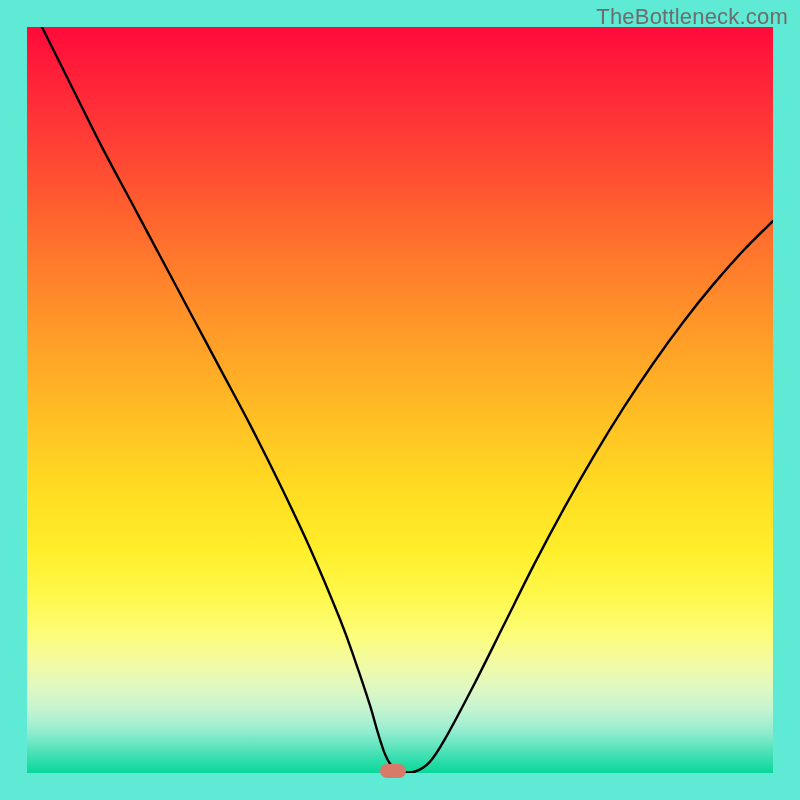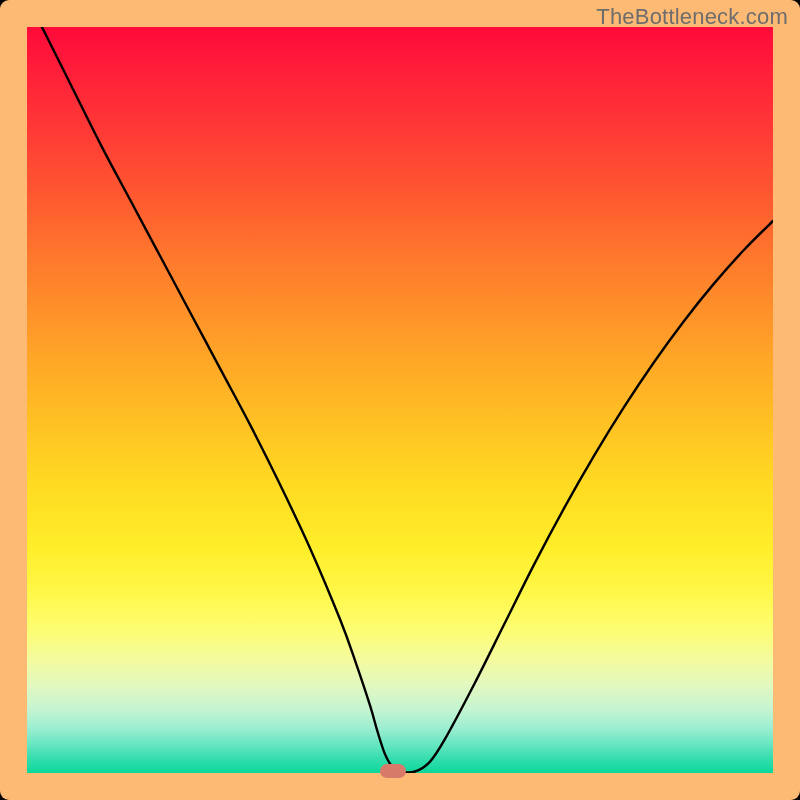--- a/index.html
+++ b/index.html
@@ -8,22 +8,21 @@
     width: 800px;
     height: 800px;
     background: #000;
     overflow: hidden;
     font-family: Arial, Helvetica, sans-serif;
   }
   .frame {
     position: relative;
     width: 800px;
     height: 800px;
-    background: #fdba74;
-    border-radius: 9px;
+    background: #5eead4;
   }
   .plot-area {
     position: absolute;
     left: 27px;
     top: 27px;
     width: 746px;
     height: 746px;
     
     background: linear-gradient(to bottom,
       #ff0a3a 0%,

